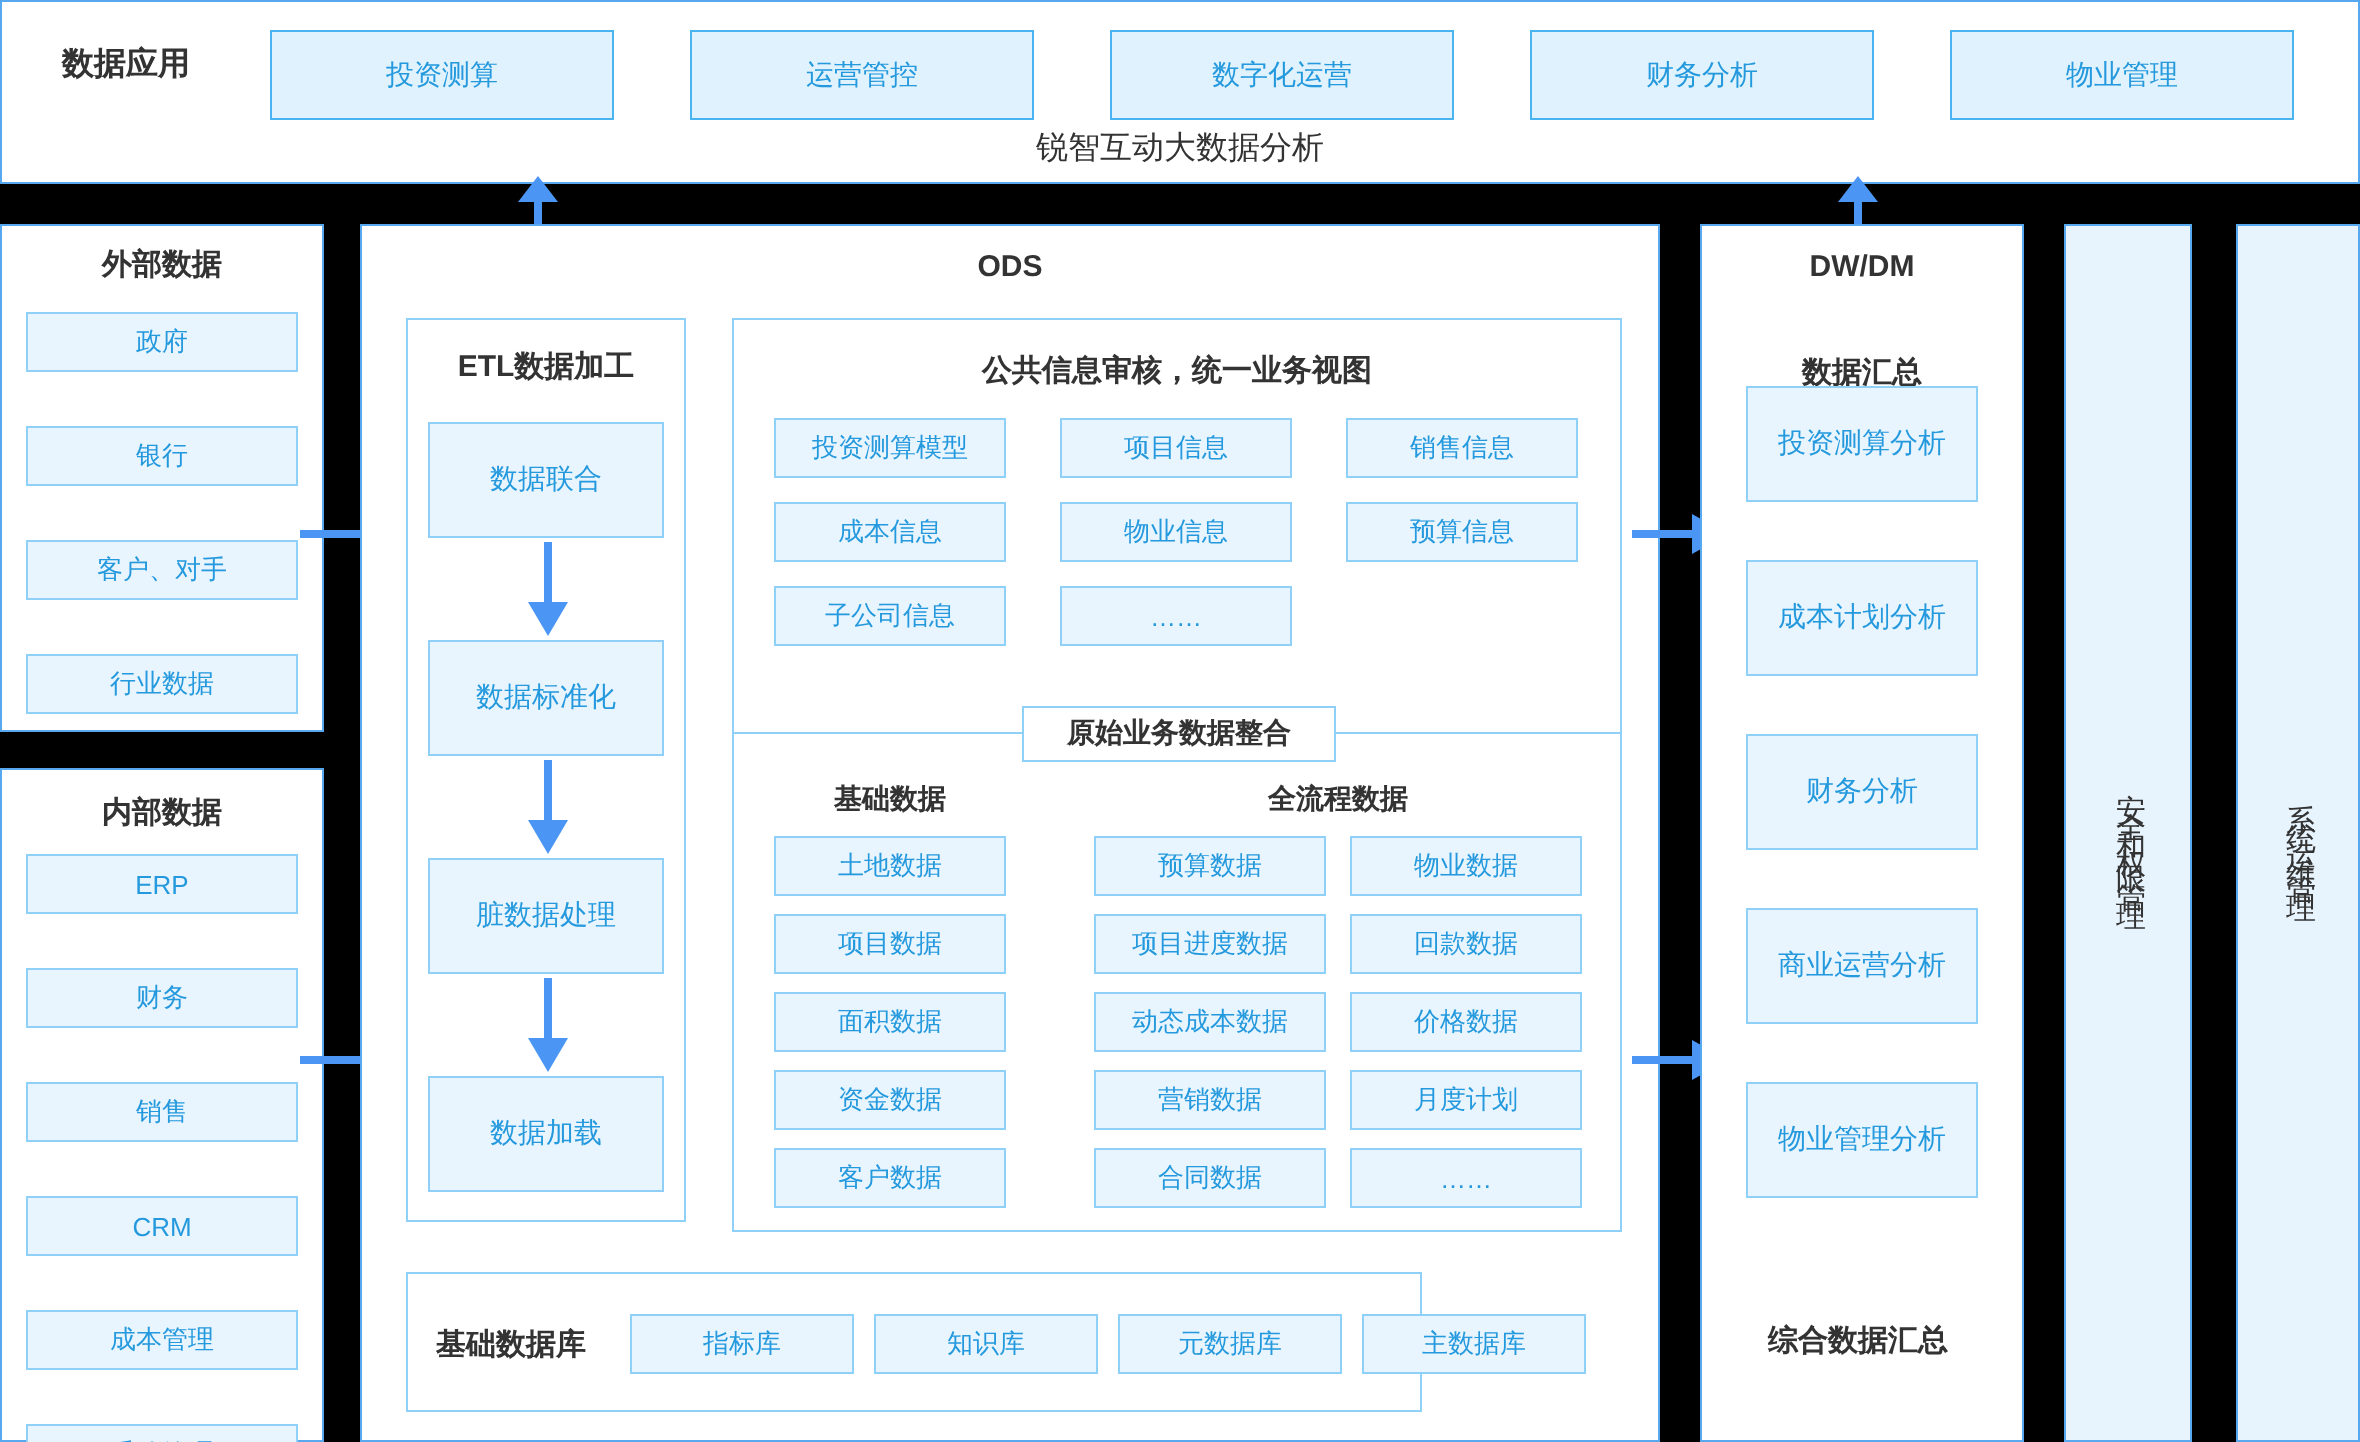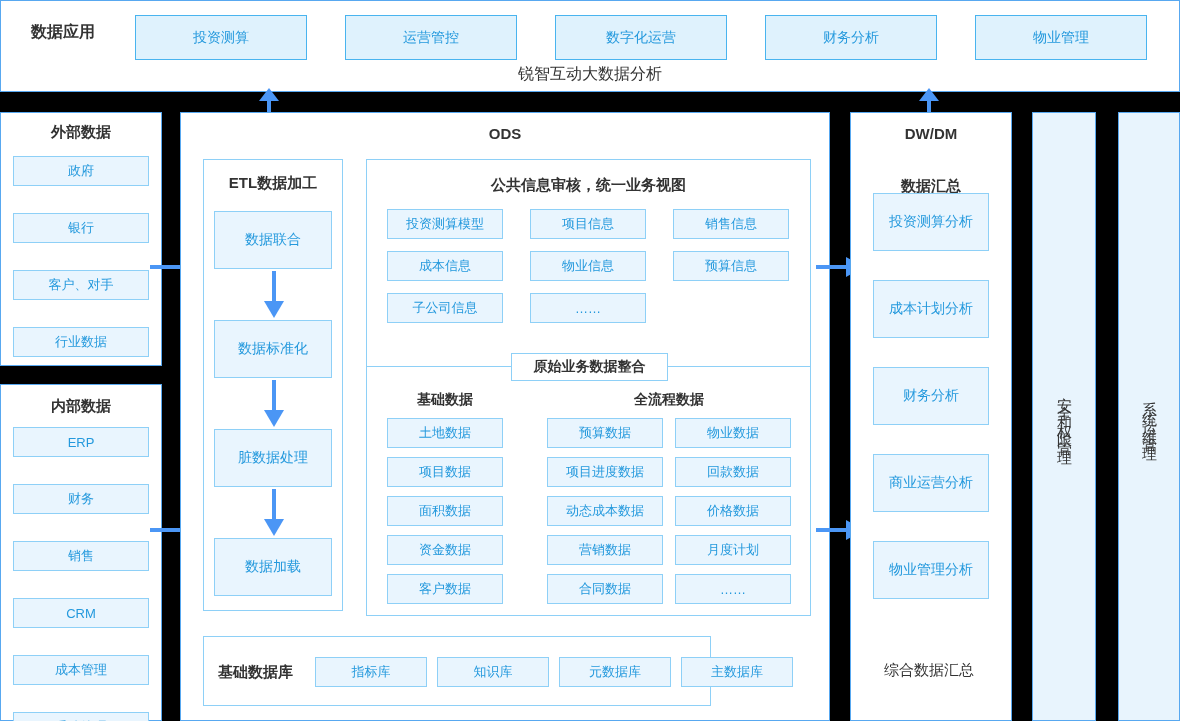--- a/index.html
+++ b/index.html
@@ -56,21 +56,21 @@
       display:flex;align-items:center;justify-content:center;font-size:14px;font-weight:bold;color:var(--dark)}
   .raw-sub{position:absolute;top:24px;text-align:center;font-size:14px;font-weight:bold;color:var(--dark)}
   .raw-col{top:51px;width:116px;gap:9px}
   .basedb-box{left:22px;top:523px;width:508px;height:70px}
   .basedb-label{position:absolute;left:14px;top:0;height:70px;display:flex;align-items:center;font-size:15px;font-weight:bold;color:var(--dark)}
   .basedb-row{position:absolute;left:111px;top:20px;display:flex;gap:10px}
   .basedb-row .btn{width:112px}
   
   .dwdm{left:850px;top:112px;width:162px;height:609px}
   .dwdm-items{left:22px;right:22px;top:80px;gap:29px}
-  .dwdm-footer{position:absolute;left:0;right:4px;top:548px;text-align:center;font-size:15px;font-weight:normal;color:var(--dark)}
+  .dwdm-footer{position:absolute;left:0;right:4px;top:548px;text-align:center;font-size:15px;font-weight:bold;color:var(--dark)}
   
   .vbar{position:absolute;top:112px;height:609px;background:#e8f4fd;border:1px solid var(--border-strong);
         display:flex;align-items:center;justify-content:center}
   .vbar span{writing-mode:vertical-rl;letter-spacing:9px;font-size:15px;color:var(--dark)}
   .sec{left:1032px;width:64px}
   .ops{left:1118px;width:62px}
 </style>
 </head>
 <body>
 

